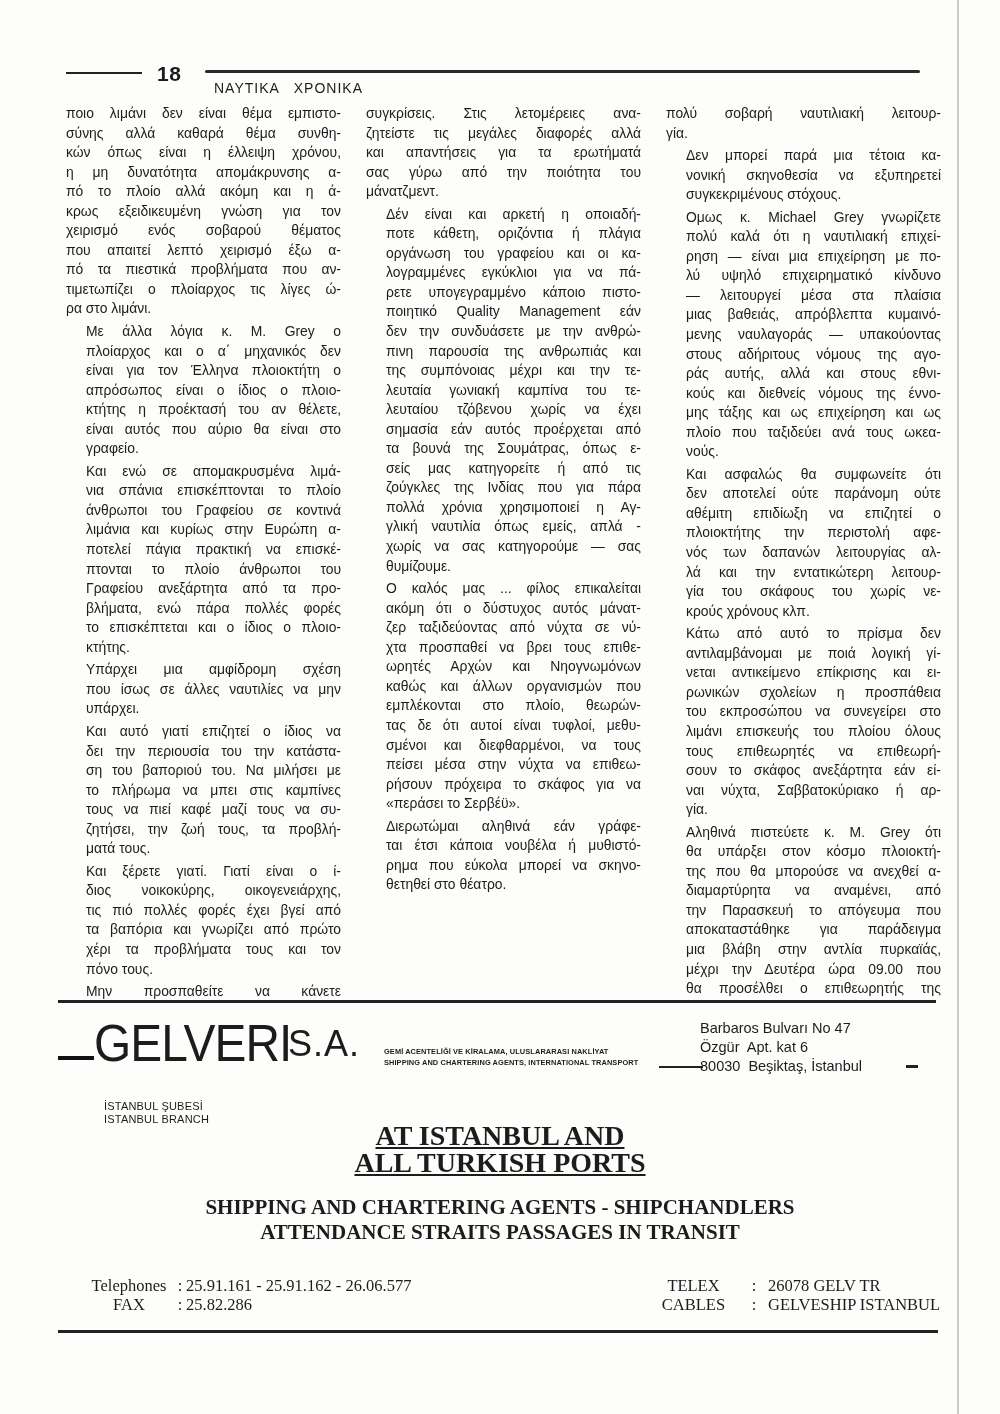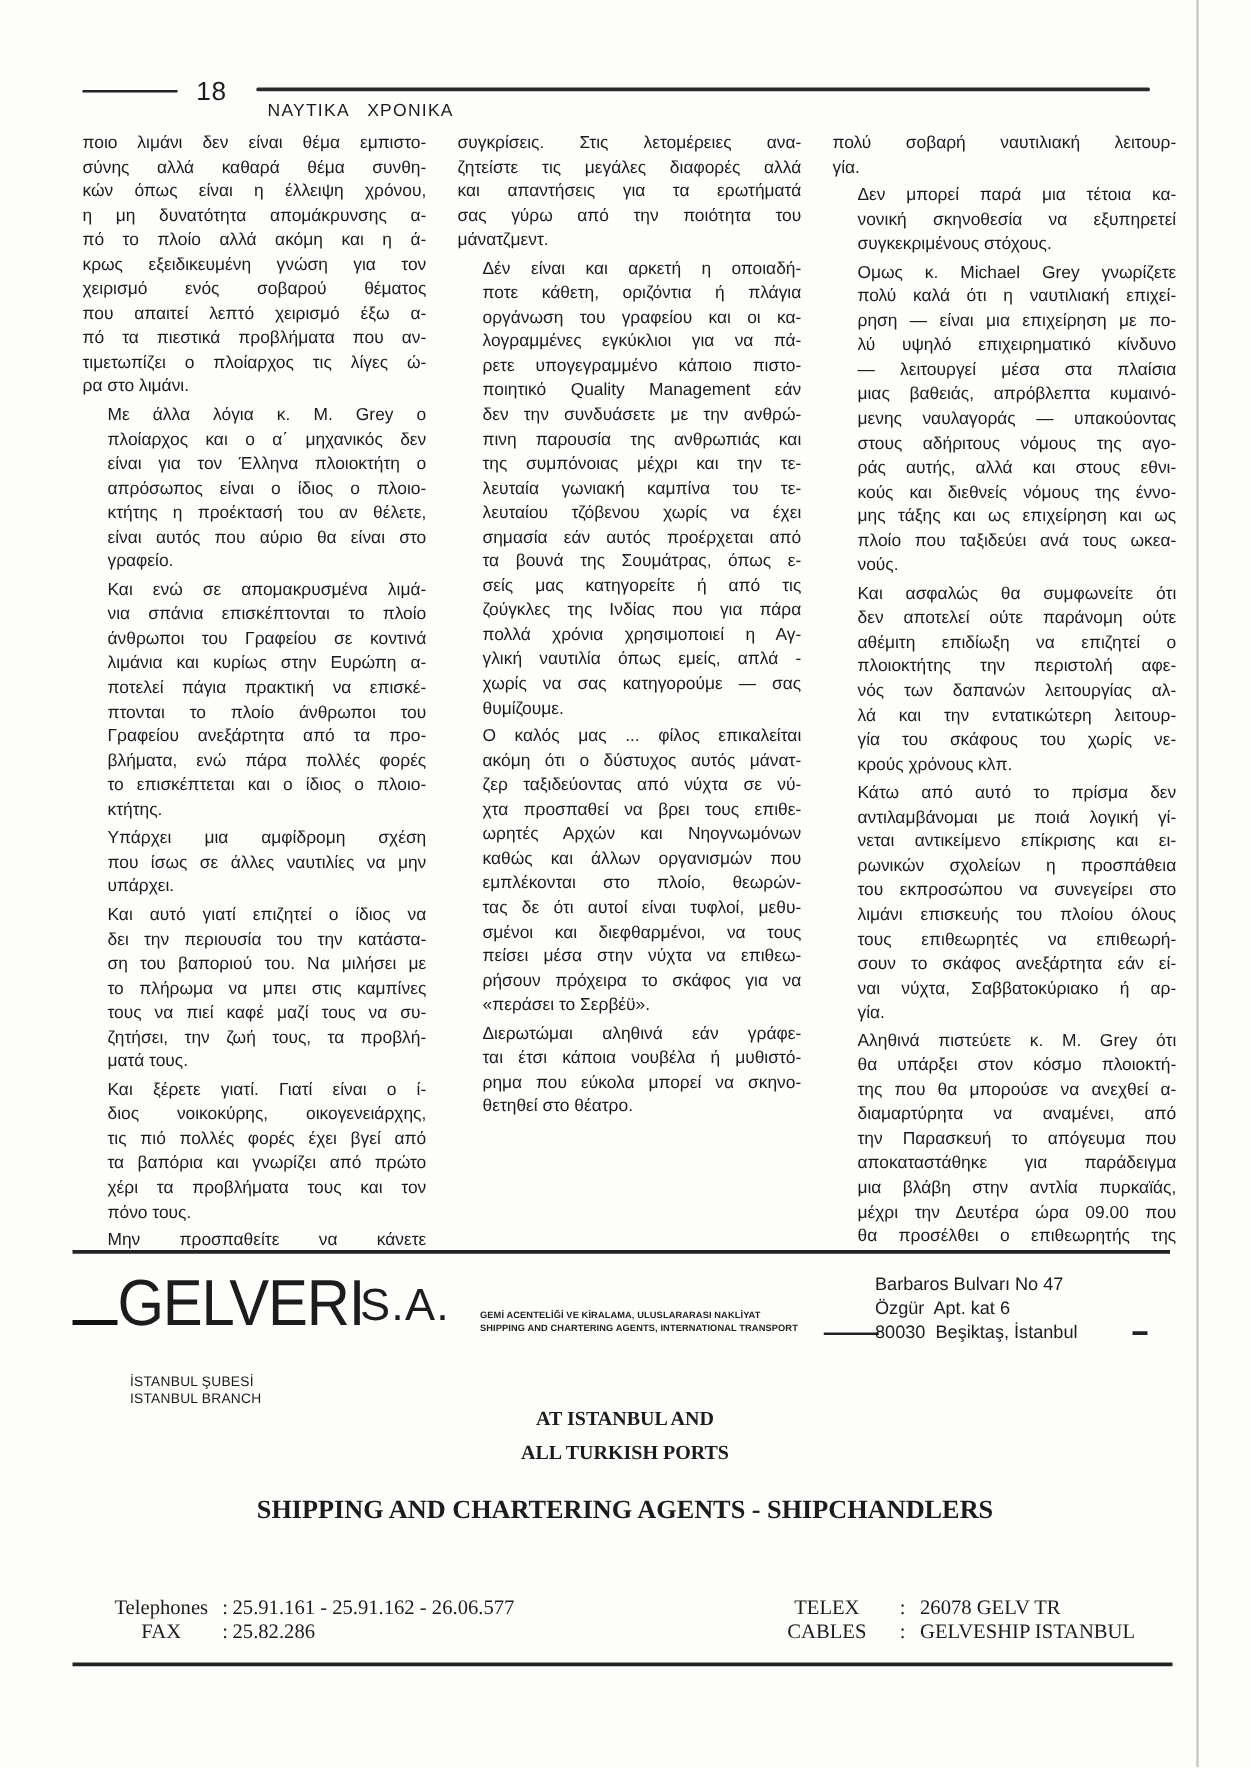--- a/index.html
+++ b/index.html
@@ -18,21 +18,21 @@
   
   .hdr-rule-left {
     position: absolute; left: 66px; top: 72px; width: 76px; height: 2px; background: #222;
   }
   .hdr-rule-right {
     position: absolute; left: 205px; top: 70px; width: 715px; height: 3px; background: #2a2a2a;
     border-radius: 2px;
   }
   .page-num {
     position: absolute; left: 157px; top: 62px;
-    font-size: 21px; font-weight: normal; letter-spacing: 0.5px;
+    font-size: 21px; font-weight: bold; letter-spacing: 0.5px;
   }
   .pub-title {
     position: absolute; left: 214px; top: 80px;
     font-size: 14px; letter-spacing: 1px;
   }
   
   .col {
     position: absolute; top: 104px; width: 275px;
     font-size: 13.9px; line-height: 19.55px;
   }
@@ -79,28 +79,28 @@
     position: absolute; left: 906px; top: 1065px; width: 12px; height: 3px; background: #222;
   }
   .branch {
     position: absolute; left: 104px; top: 1100px;
     font-size: 11px; line-height: 13px; letter-spacing: 0.2px;
   }
   .headline {
     position: absolute; left: 0; width: 1000px; text-align: center;
     font-family: "Liberation Serif", serif; font-weight: bold;
   }
-  .hl1 { top: 1122px; font-size: 16px; line-height: 27px; }
+  .hl1 { top: 1122px; font-size: 28px; line-height: 27px; text-decoration: underline; }
   .hl2 { top: 1195px; font-size: 21px; line-height: 25px; }
   .contact {
     position: absolute; top: 1277px;
     font-family: "Liberation Serif", serif; font-size: 16.5px; line-height: 18.5px; text-align: center;
   }
   .contact.left { left: 84px; }
-  .contact.right { left: 615px; }
+  .contact.right { left: 647px; }
   .contact .row { display: flex; }
   .contact.left .lbl { width: 90px; }
   .contact.left .colon { width: 12px; }
   .contact.right .lbl { width: 93px; }
   .contact.right .colon { width: 28px; }
   .contact.right .row:nth-child(2) .colon { width: 28px; }
   .ad-rule-bottom {
     position: absolute; left: 58px; top: 1330px; width: 880px; height: 3px; background: #222;
   }
 </style>
@@ -303,20 +303,21 @@
 <div class="branch">
   <div>İSTANBUL ŞUBESİ</div>
   <div>ISTANBUL BRANCH</div>
 </div>
 <div class="headline hl1">
   <div>AT ISTANBUL AND</div>
   <div>ALL TURKISH PORTS</div>
 </div>
 <div class="headline hl2">
   <div>SHIPPING AND CHARTERING AGENTS - SHIPCHANDLERS</div>
+  <div>ATTENDANCE STRAITS PASSAGES IN TRANSIT</div>
 </div>
 <div class="contact left">
   <div class="row">
     <span class="lbl">Telephones</span>
     <span class="colon">:</span>
     <span>25.91.161 - 25.91.162 - 26.06.577</span>
   </div>
   <div class="row">
     <span class="lbl">FAX</span>
     <span class="colon">:</span>

